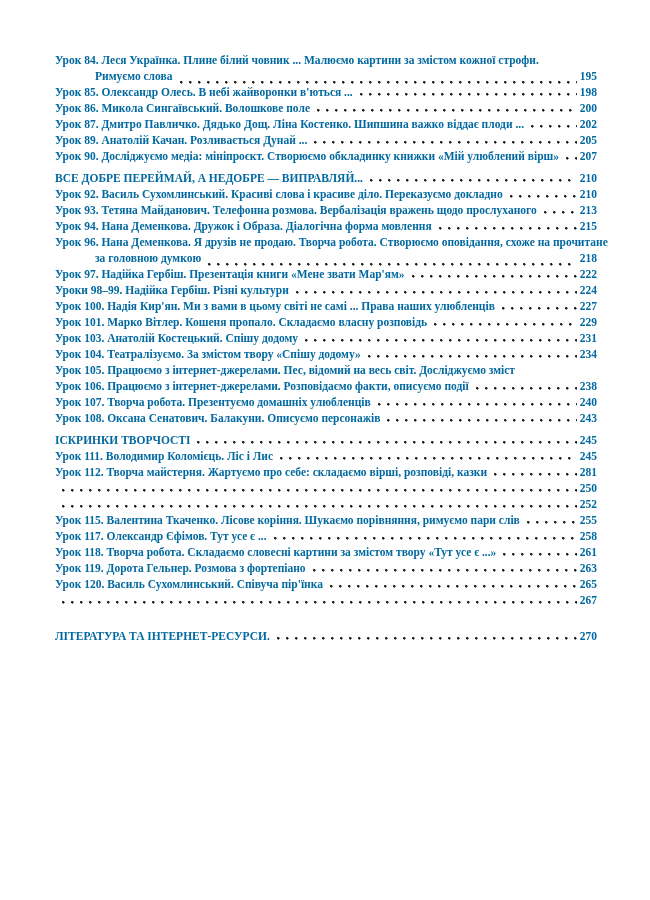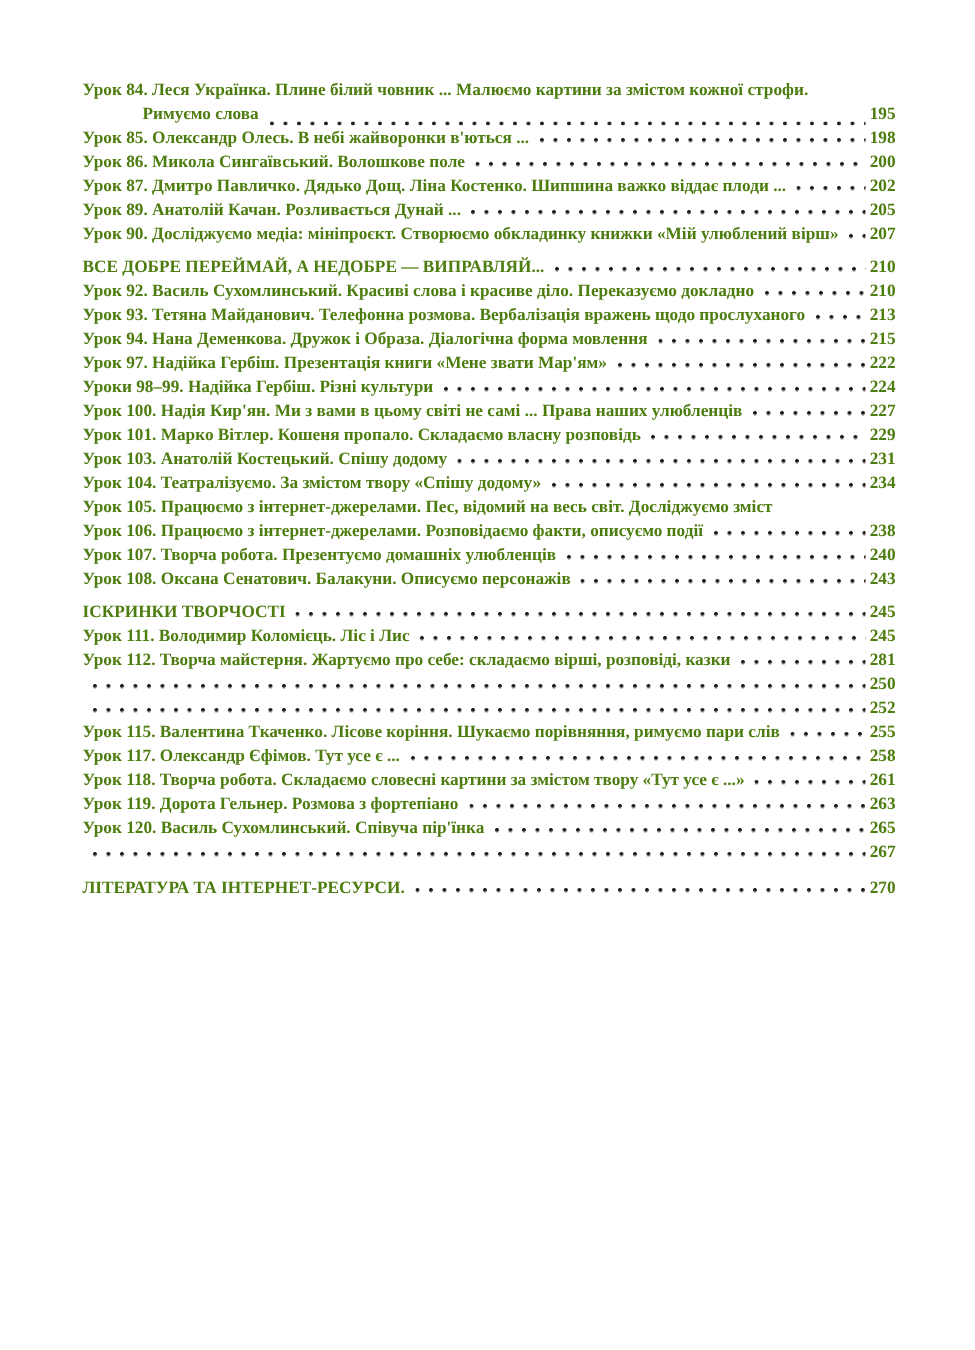--- a/index.html
+++ b/index.html
@@ -7,21 +7,21 @@
     padding: 0;
     background: #ffffff;
   }
   .page {
     position: relative;
     width: 650px;
     height: 728px;
     background: #ffffff;
     font-family: "Liberation Serif", serif;
     font-weight: bold;
-    color: #4d7c0f;
+    color: #0369a1;
     overflow: hidden;
   }
   .toc {
     position: absolute;
     left: 55px;
     top: 52px;
     width: 542px;
     font-size: 11.5px;
   }
   .row, .line1, .line2 {
@@ -50,21 +50,21 @@
     background-position: left bottom;
   }
   .pg {
     flex: 0 0 auto;
     white-space: nowrap;
   }
   .section-row {
     margin-top: 6px;
   }
   .final-row {
-    margin-top: 8px;
+    margin-top: 20px;
   }
   .folio {
     position: absolute;
     left: 55px;
     top: 848px;
     font-size: 9px;
     font-weight: bold;
   }
 </style>
 </head>
@@ -130,20 +130,30 @@
     <span class="dots"></span>
     <span class="pg">213</span>
   </div>
 
   <div class="row">
     <span class="text">Урок 94. Нана Деменкова. Дружок і Образа. Діалогічна форма мовлення</span>
     <span class="dots"></span>
     <span class="pg">215</span>
   </div>
 
+  <div>
+    <div class="line1">
+      <span class="text">Урок 96. Нана Деменкова. Я друзів не продаю. Творча робота. Створюємо оповідання, схоже на прочитане</span>
+    </div>
+    <div class="line2">
+      <span class="text2">за головною думкою</span>
+      <span class="dots"></span>
+      <span class="pg">218</span>
+    </div>
+  </div>
 
   <div class="row">
     <span class="text">Урок 97. Надійка Гербіш. Презентація книги «Мене звати Мар'ям»</span>
     <span class="dots"></span>
     <span class="pg">222</span>
   </div>
 
   <div class="row">
     <span class="text">Уроки 98–99. Надійка Гербіш. Різні культури</span>
     <span class="dots"></span>

